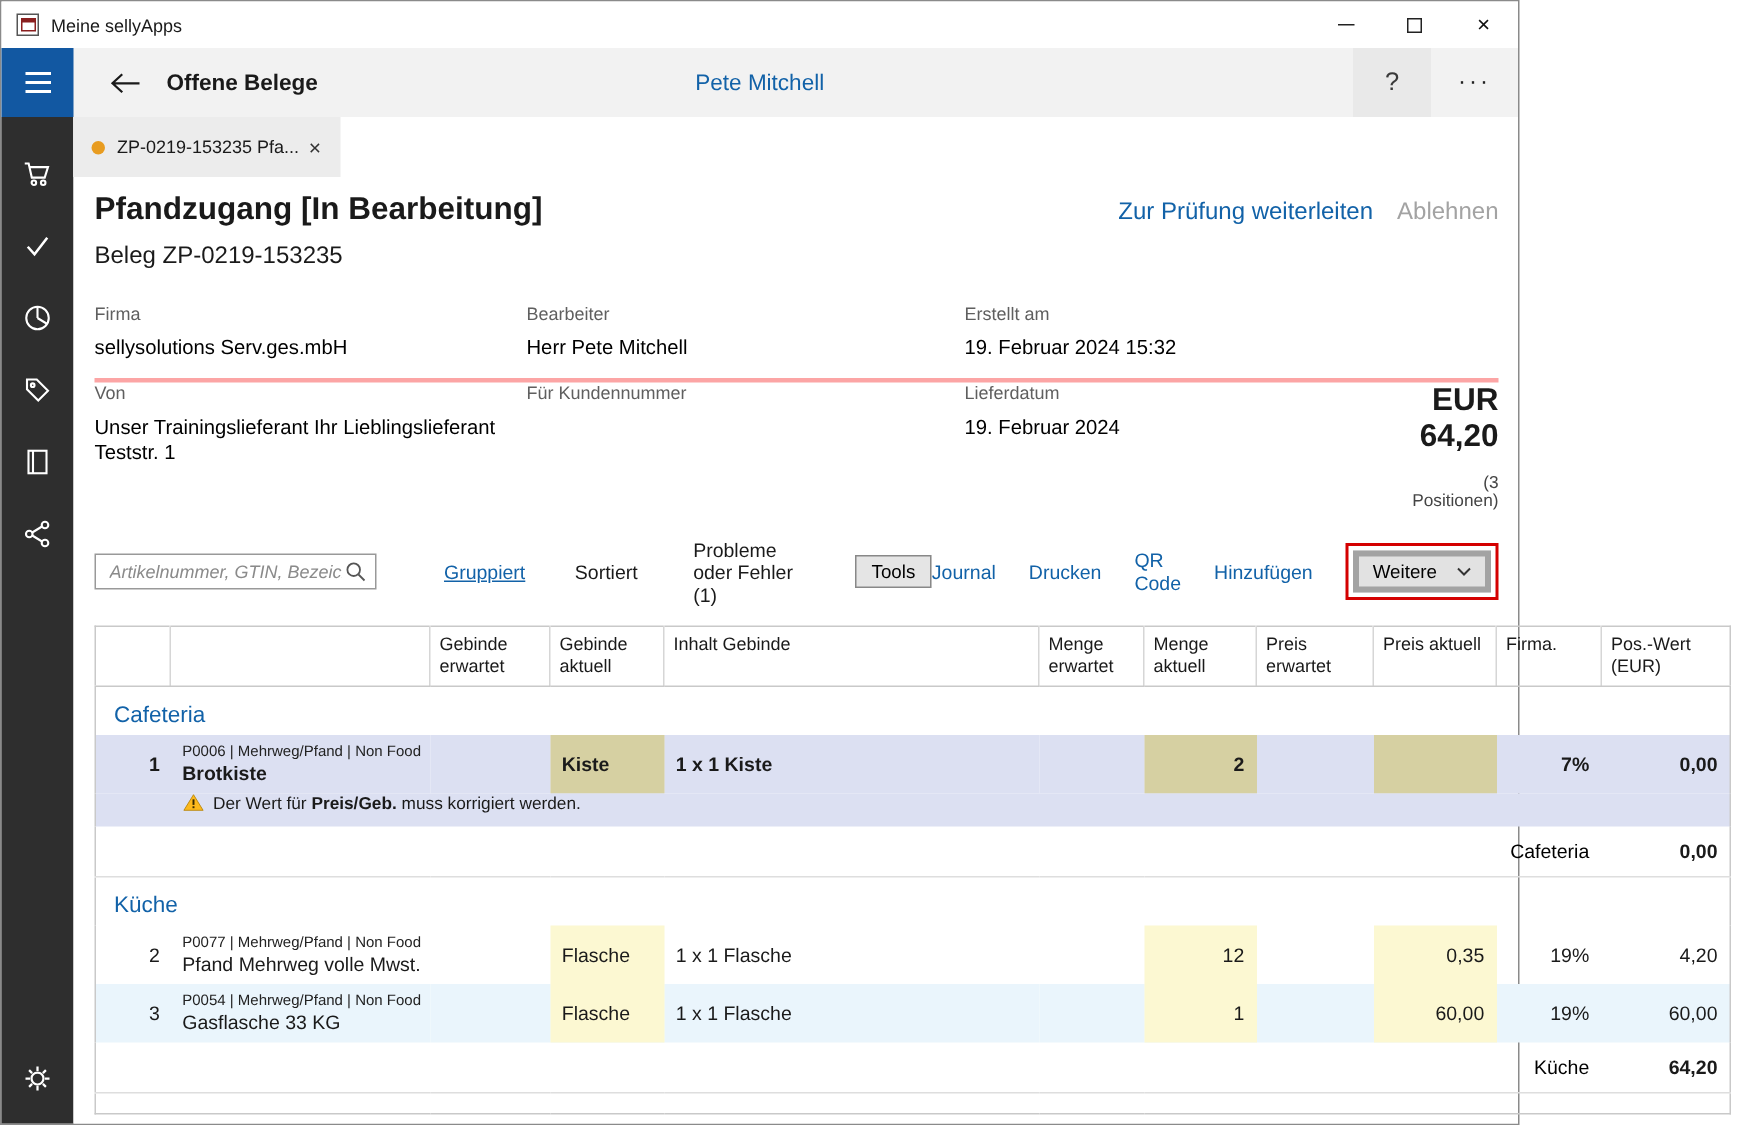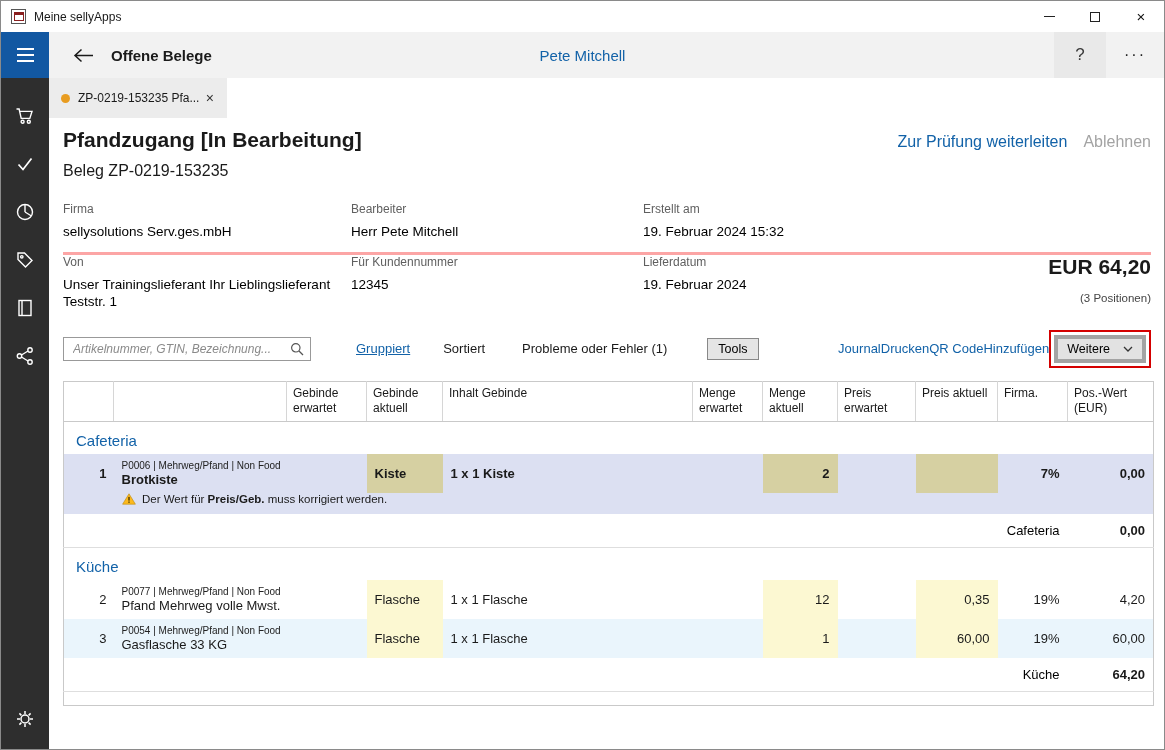--- a/index.html
+++ b/index.html
@@ -1,21 +1,21 @@
 <!DOCTYPE html>
 <html style="--accent: #1262a8; --menu_tile: #1258a2; --tab_dot: #e89c20; --row_selected: #dce0f2; --row_alt: #eaf5fc; --cell_edit: #fcf8d2; --cell_edit_selected: #d6d0a2; --warning_icon: #fdb91c;"><head>
 <meta charset="utf-8">
 <style>
   * { box-sizing: border-box; }
   html,body { margin:0; padding:0; background:#fff; }
   body {
     width:1165px; height:750px; overflow:hidden;
     font-family:"Liberation Sans", sans-serif; color:#1a1a1a;
   }
-  .window { width:1165px; height:750px; border:1px solid #8a8a8a; display:flex; flex-direction:column; background:#fff; }
+  .window { width:1013px; height:750px; border:1px solid #8a8a8a; display:flex; flex-direction:column; background:#fff; }
 
   
   .titlebar { height:31px; flex:0 0 31px; display:flex; align-items:center; background:#fff; }
   .app-icon { width:15px; height:15px; margin-left:10px; border:1px solid #555; position:relative; background:#fff; }
   .app-icon .mark { position:absolute; left:2px; top:2px; width:10px; height:9px; border:1px solid #8a1f1f; border-top-width:3px; }
   .win-title { font-size:12px; margin-left:8px; }
   .win-controls { margin-left:auto; display:flex; height:31px; }
   .win-btn { width:46px; height:31px; display:flex; align-items:center; justify-content:center; }
   .glyph-min { width:11px; border-top:1px solid #222; display:inline-block; }
   .glyph-max { width:10px; height:10px; border:1px solid #222; display:inline-block; }
@@ -69,21 +69,21 @@
   .toolbar { margin-top:19px; display:flex; align-items:center; font-size:13px; }
   .search-box { width:248px; height:24px; border:1px solid #999; display:flex; align-items:center; padding:0 6px 0 7px; background:#fff; }
   .search-box input { border:none; outline:none; flex:1; font-size:12px; font-family:"Liberation Sans",sans-serif; min-width:0; }
   .search-box input::placeholder { color:#8a8a8a; font-style:italic; }
   .tb-link { color:var(--accent); cursor:pointer; }
   .tb-toggle { color:#1a1a1a; cursor:pointer; }
   .lnk-gruppiert { margin-left:45px; text-decoration:underline; }
   .lnk-sortiert { margin-left:33px; }
   .lnk-probleme { margin-left:37px; }
   .tools-btn { margin-left:40px; background:#e5e5e5; border:1px solid #888; padding:3px 10px; font-size:12.5px; cursor:pointer; font-family:"Liberation Sans",sans-serif; }
-  .tb-right { margin-left:auto; display:flex; align-items:center; }
+  .tb-right { margin-left:auto; display:flex; align-items:center; gap:22px; }
   .weitere-wrap { border:2px solid #d40000; padding:3px; display:flex; }
   .weitere-btn { background:#e2e2e2; border:4px solid #a3a3a3; padding:3px 9px; font-size:12.5px; display:flex; align-items:center; gap:13px; cursor:pointer; font-family:"Liberation Sans",sans-serif; }
 
   
   .table-wrap { margin-top:13px; flex:1; min-height:0; }
   table.positions { border-collapse:collapse; table-layout:fixed; width:1090px; border:1px solid #c9c9c9; }
   table.positions thead td { border-right:1px solid #d6d6d6; border-bottom:1px solid #c9c9c9; font-size:12px; padding:4px 6px; vertical-align:top; height:35px; line-height:1.3; color:#1a1a1a; }
   table.positions thead td:last-child { border-right:none; }
   td.group-name { color:var(--accent); font-size:15px; padding:10px 12px 5px 12px; }
   tr.data-row { height:39px; }
@@ -234,21 +234,20 @@
           <div class="info-row2">
             <div>
               <div class="flabel">Von</div>
               <div class="fvalue">
                 <div>Unser Trainingslieferant Ihr Lieblingslieferant</div>
                 <div>Teststr. 1</div>
               </div>
             </div>
             <div>
               <div class="flabel">Für Kundennummer</div>
-              <div class="fvalue">12345</div>
             </div>
             <div>
               <div class="flabel">Lieferdatum</div>
               <div class="fvalue">19. Februar 2024</div>
             </div>
             <div class="total-block">
               <div class="total-amount">EUR 64,20</div>
               <div class="total-pos">(3 Positionen)</div>
             </div>
           </div>

